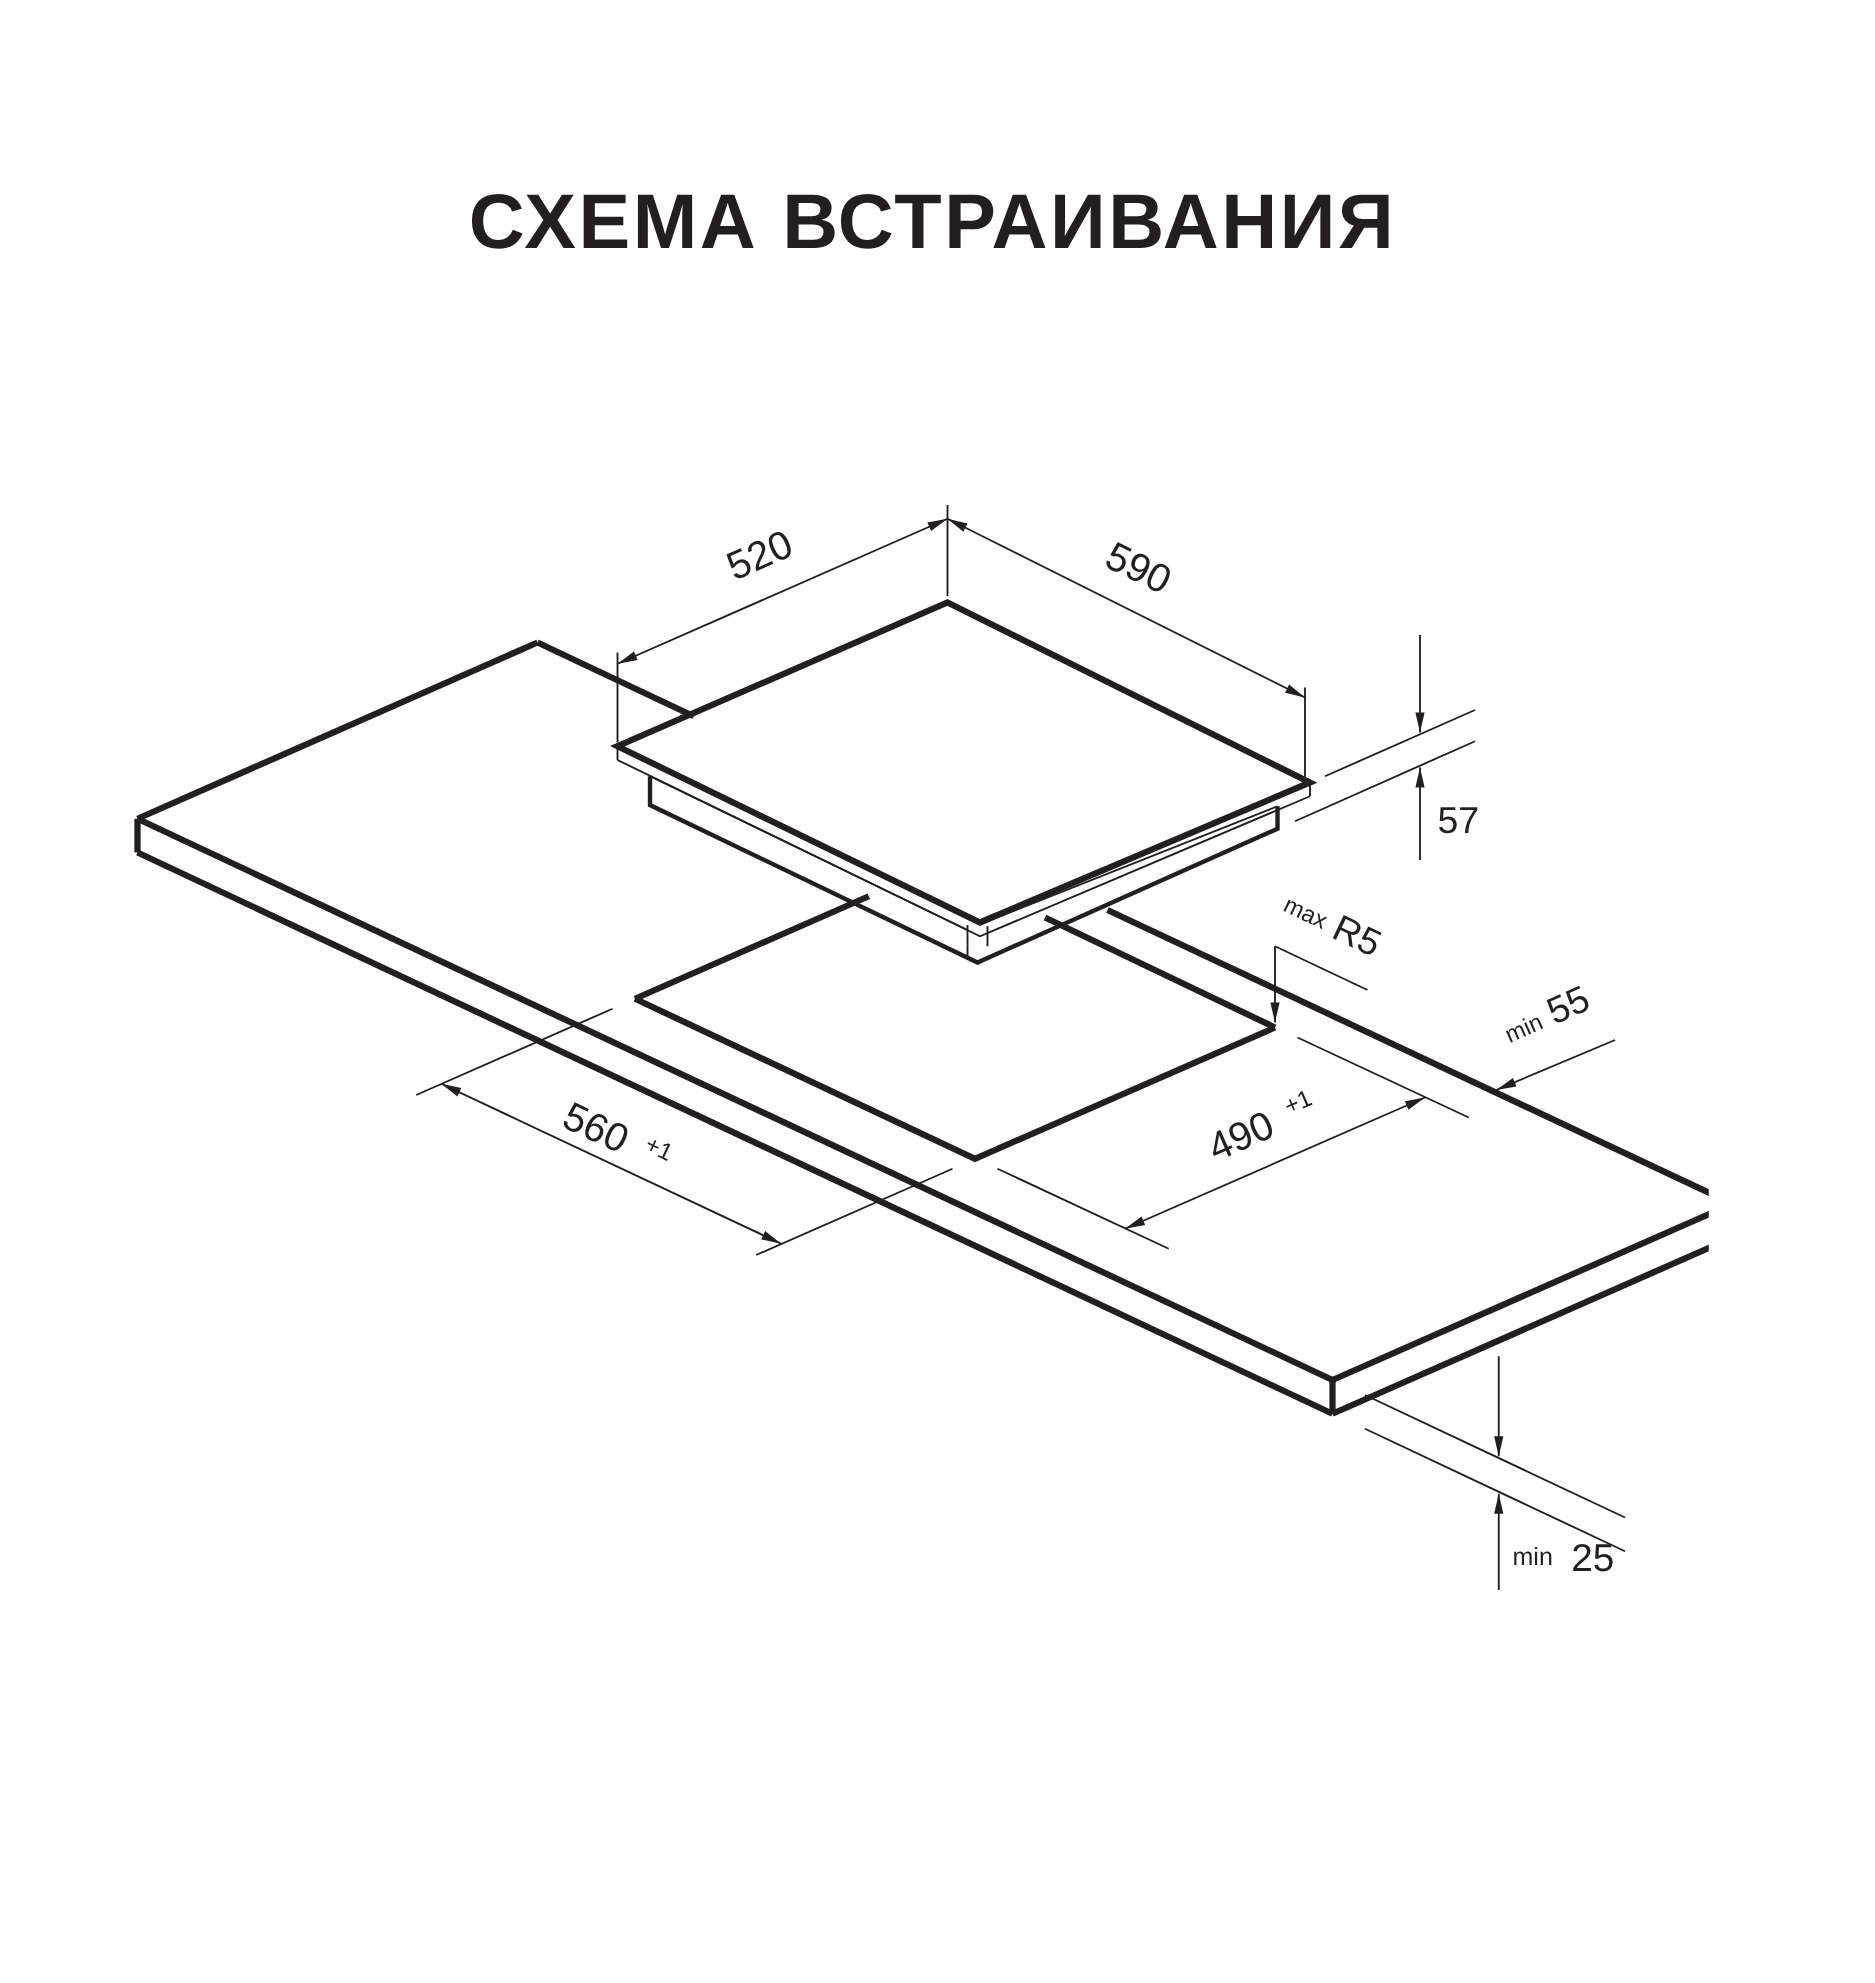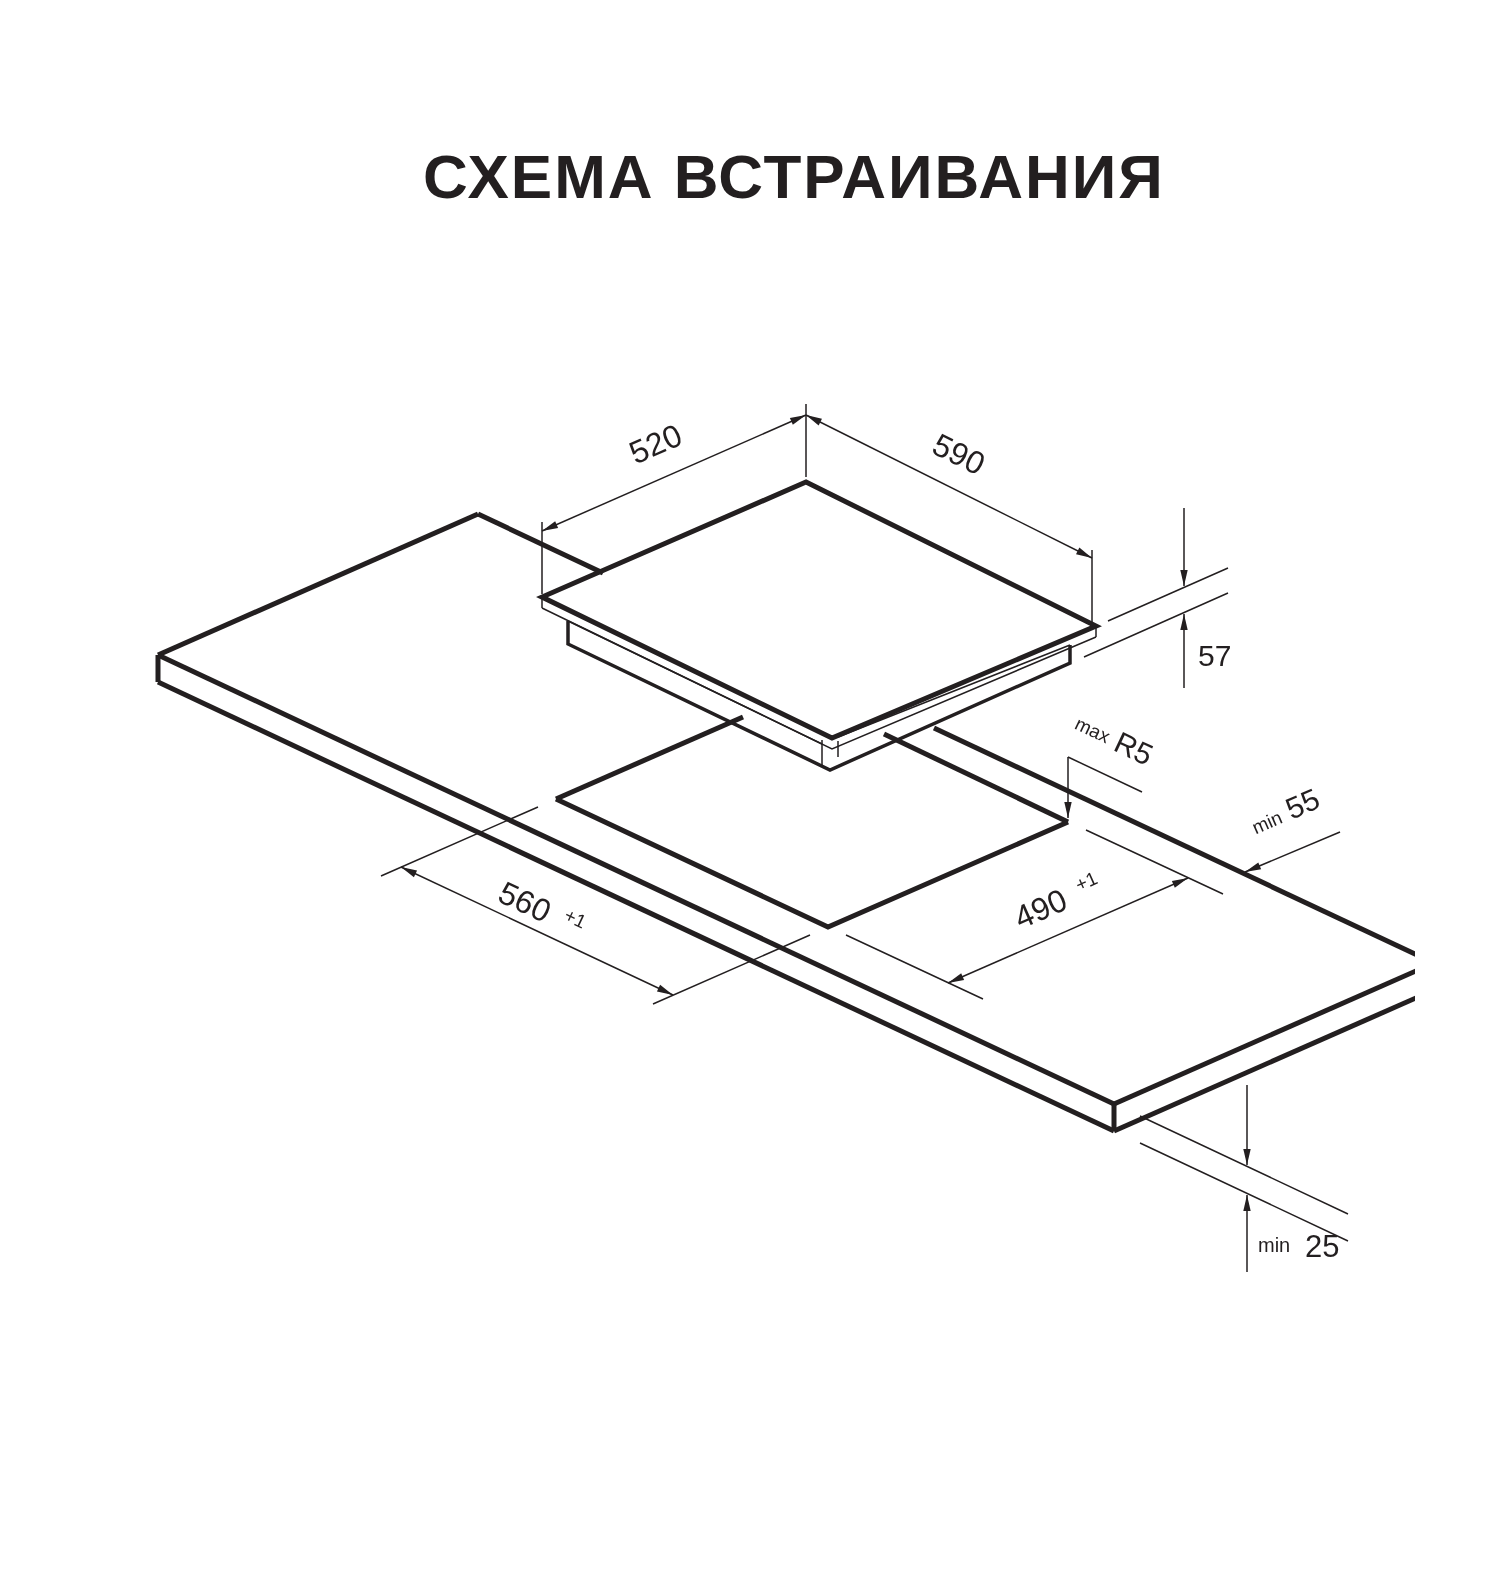--- a/index.html
+++ b/index.html
@@ -7,21 +7,20 @@
     padding: 0;
     background: #ffffff;
   }
   .page {
     position: relative;
     width: 1367px;
     height: 1586px;
     background: #ffffff;
     font-family: "Liberation Sans", sans-serif;
     overflow: hidden;
-    padding-left: 48px;
   }
   svg { display: block; }
 
   .page-title {
     font-family: "Liberation Sans", sans-serif;
     font-weight: 700;
     font-size: 62px;
     letter-spacing: 2px;
     fill: #231f20;
   }

